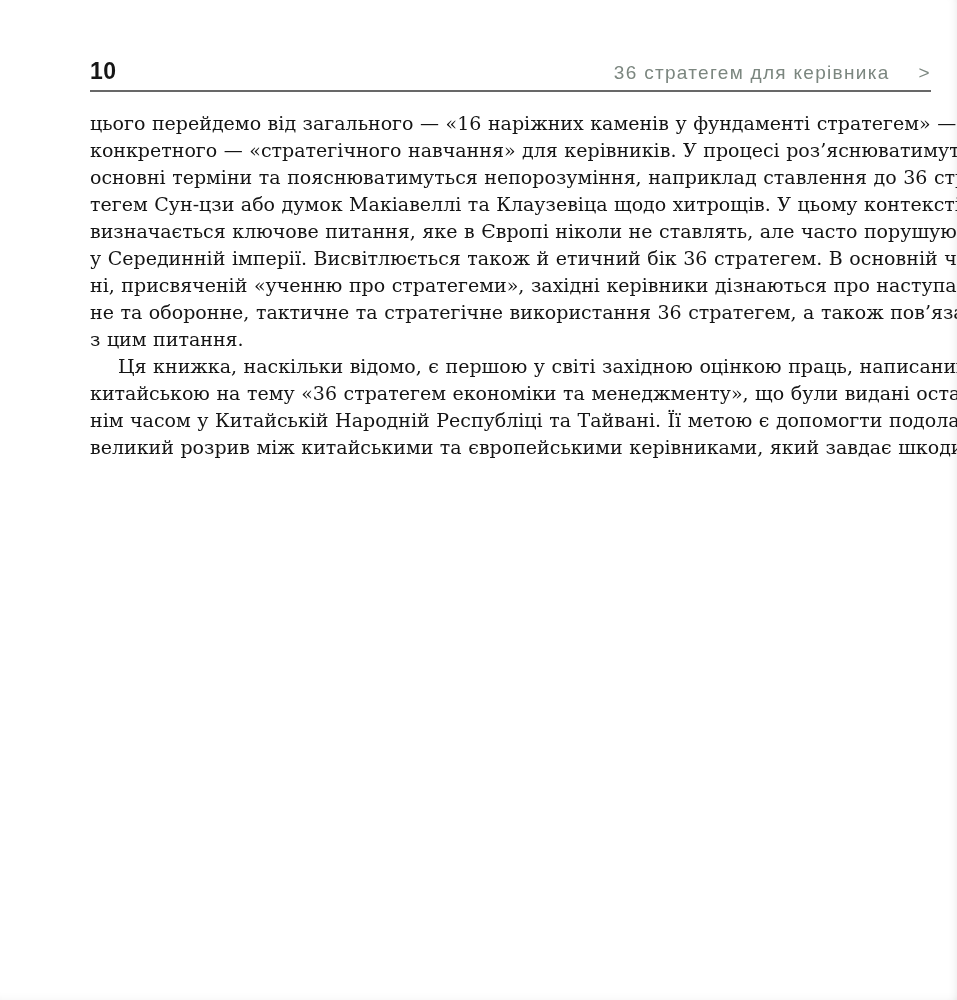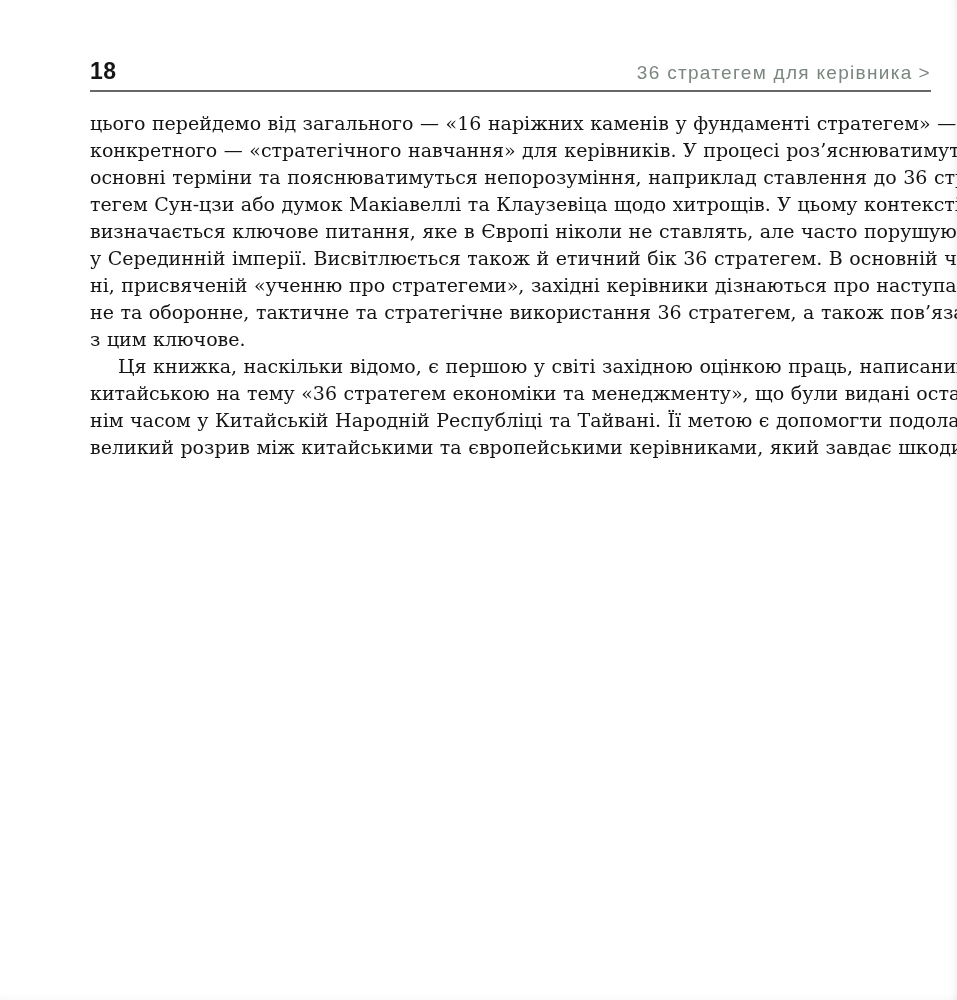--- a/index.html
+++ b/index.html
@@ -39,21 +39,21 @@
   }
   .running-title {
     font-family: "Liberation Sans", "DejaVu Sans", sans-serif;
     font-weight: 400;
     font-size: 19px;
     line-height: 1;
     color: #7b867f;
     letter-spacing: 1.3px;
     display: flex;
     align-items: flex-end;
-    gap: 6px;
+    gap: 29px;
     padding-bottom: 1px;
   }
   .header-rule {
     margin-top: 7px;
     height: 2px;
     background: #4d4d4d;
     opacity: 0.85;
   }
   .body-text {
     margin-top: 18px;
@@ -75,40 +75,40 @@
     padding-left: 28px;
   }
 </style>
 </head>
 <body>
 
 <div class="page">
   <div class="content">
 
     <div class="page-header">
-      <span class="page-number">18</span>
+      <span class="page-number">10</span>
       <span class="running-title">
         <span>36 стратегем для керівника</span>
         <span>&gt;</span>
       </span>
     </div>
 
     <div class="header-rule"></div>
 
     <div class="body-text">
       <div class="paragraph">
         <div class="line">цього перейдемо від загального — «16 наріжних каменів у фундаменті стратегем» — до</div>
         <div class="line">конкретного — «стратегічного навчання» для керівників. У процесі роз’яснюватимуться</div>
         <div class="line">основні терміни та пояснюватимуться непорозуміння, наприклад ставлення до 36 стра-</div>
         <div class="line">тегем Сун-цзи або думок Макіавеллі та Клаузевіца щодо хитрощів. У цьому контексті</div>
         <div class="line">визначається ключове питання, яке в Європі ніколи не ставлять, але часто порушують</div>
         <div class="line">у Серединній імперії. Висвітлюється також й етичний бік 36 стратегем. В основній части-</div>
         <div class="line">ні, присвяченій «ученню про стратегеми», західні керівники дізнаються про наступаль-</div>
         <div class="line">не та оборонне, тактичне та стратегічне використання 36 стратегем, а також пов’язані</div>
-        <div class="line last">з цим ключове.</div>
+        <div class="line last">з цим питання.</div>
       </div>
       <div class="paragraph">
         <div class="line indent">Ця книжка, наскільки відомо, є першою у світі західною оцінкою праць, написаних</div>
         <div class="line">китайською на тему «36 стратегем економіки та менеджменту», що були видані остан-</div>
         <div class="line">нім часом у Китайській Народній Республіці та Тайвані. Її метою є допомогти подолати</div>
         <div class="line">великий розрив між китайськими та європейськими керівниками, який завдає шкоди</div>
       </div>
     </div>
 
   </div>

